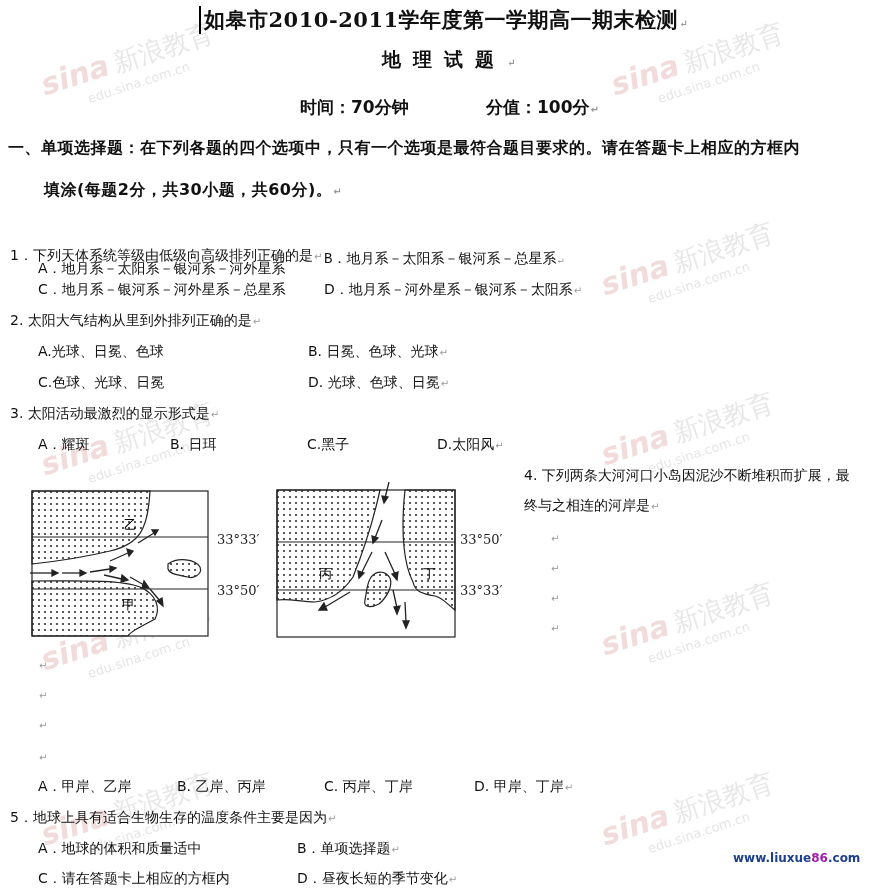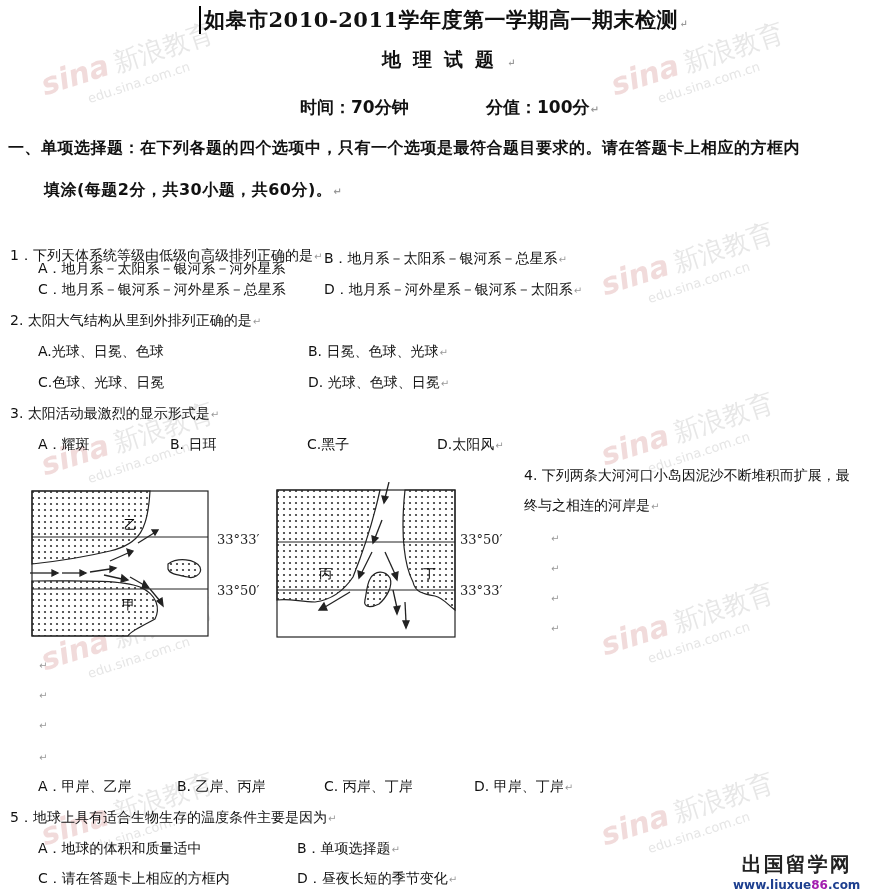--- a/index.html
+++ b/index.html
@@ -43,21 +43,21 @@
 <div class="abs title serif" style="left:204px;top:6px;text-align:center;"><span>如皋市2010-2011学年度第一学期高一期末检测</span><span class="pm">↵</span></div>
 <div class="abs subtitle serif" style="left:382px;top:47px;"><span>地理试题</span><span class="pm">↵</span></div>
 <div class="abs meta" style="left:300px;top:96px;">时间：70分钟</div>
 <div class="abs meta" style="left:486px;top:96px;"><span>分值：100分</span><span class="pm">↵</span></div>
 
 <div class="abs section" style="left:8px;top:138px;">一、单项选择题：在下列各题的四个选项中，只有一个选项是最符合题目要求的。请在答题卡上相应的方框内</div>
 <div class="abs section" style="left:38px;top:180px;margin-left:6px;"><span>填涂(每题2分，共30小题，共60分)。</span><span class="pm">↵</span></div>
 
 <div class="abs q" style="left:10px;top:219px;margin-top:28px;"><span>1．下列天体系统等级由低级向高级排列正确的是</span><span class="pm">↵</span></div>
 <div class="abs opt" style="left:38px;top:260px;">A．地月系－太阳系－银河系－河外星系</div>
-<div class="abs opt" style="left:324px;top:250px;"><span>B．地月系－太阳系－银河系－总星系</span><span class="pm">↵</span></div>
+<div class="abs opt" style="left:324px;top:250px;font-family:Liberation Mono, monospace;"><span>B．地月系－太阳系－银河系－总星系</span><span class="pm">↵</span></div>
 <div class="abs opt" style="left:38px;top:281px;">C．地月系－银河系－河外星系－总星系</div>
 <div class="abs opt" style="left:324px;top:281px;"><span>D．地月系－河外星系－银河系－太阳系</span><span class="pm">↵</span></div>
 
 <div class="abs q" style="left:10px;top:312px;"><span>2. 太阳大气结构从里到外排列正确的是</span><span class="pm">↵</span></div>
 <div class="abs opt" style="left:38px;top:343px;">A.光球、日冕、色球</div>
 <div class="abs opt" style="left:308px;top:343px;"><span>B. 日冕、色球、光球</span><span class="pm">↵</span></div>
 <div class="abs opt" style="left:38px;top:374px;">C.色球、光球、日冕</div>
 <div class="abs opt" style="left:308px;top:374px;"><span>D. 光球、色球、日冕</span><span class="pm">↵</span></div>
 
 <div class="abs q" style="left:10px;top:405px;"><span>3. 太阳活动最激烈的显示形式是</span><span class="pm">↵</span></div>
@@ -163,15 +163,14 @@
 <div class="abs opt" style="left:324px;top:778px;text-align:center;">C. 丙岸、丁岸</div>
 <div class="abs opt" style="left:474px;top:778px;"><span>D. 甲岸、丁岸</span><span class="pm">↵</span></div>
 
 <div class="abs q" style="left:10px;top:809px;"><span>5．地球上具有适合生物生存的温度条件主要是因为</span><span class="pm">↵</span></div>
 <div class="abs opt" style="left:38px;top:840px;">A．地球的体积和质量适中</div>
 <div class="abs opt" style="left:297px;top:840px;"><span>B．单项选择题</span><span class="pm">↵</span></div>
 <div class="abs opt" style="left:38px;top:870px;">C．请在答题卡上相应的方框内</div>
 <div class="abs opt" style="left:297px;top:870px;"><span>D．昼夜长短的季节变化</span><span class="pm">↵</span></div>
 
 <div class="logo">
-  <div class="n">出国留学网</div>
   <div class="u"><span>www.liuxue</span><b>86</b><span>.com</span></div>
 </div>
 
 </body></html>

